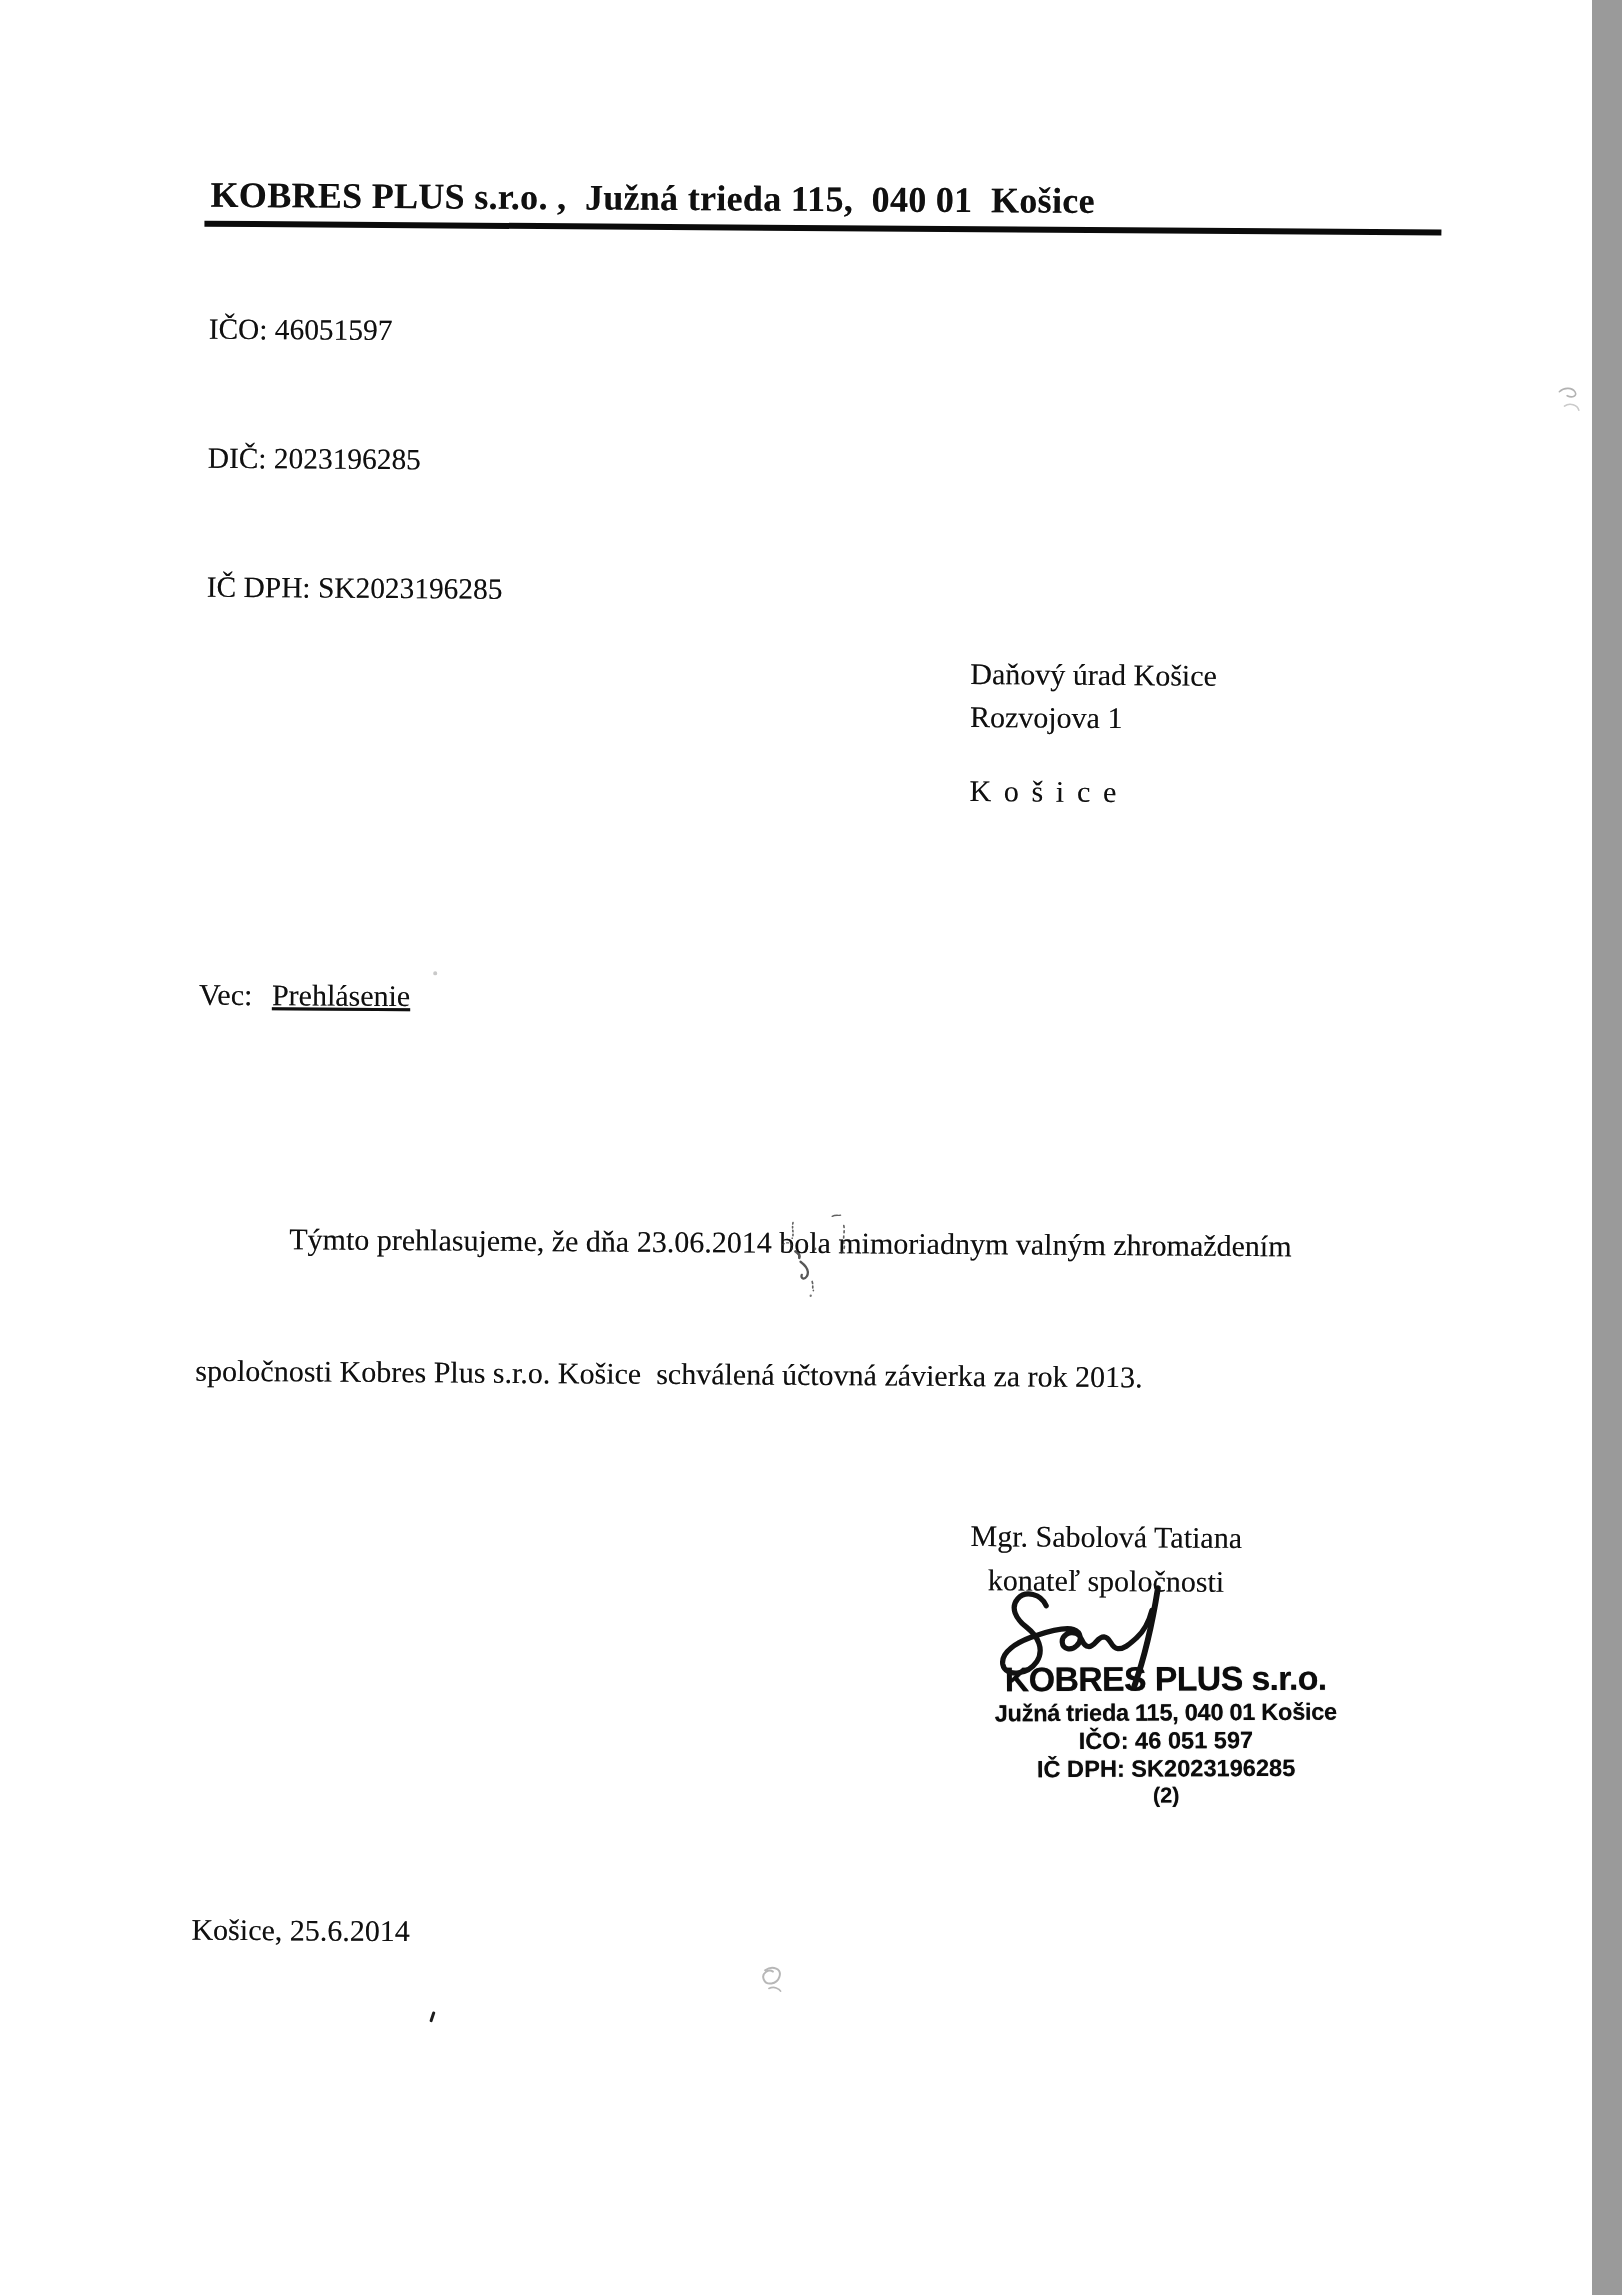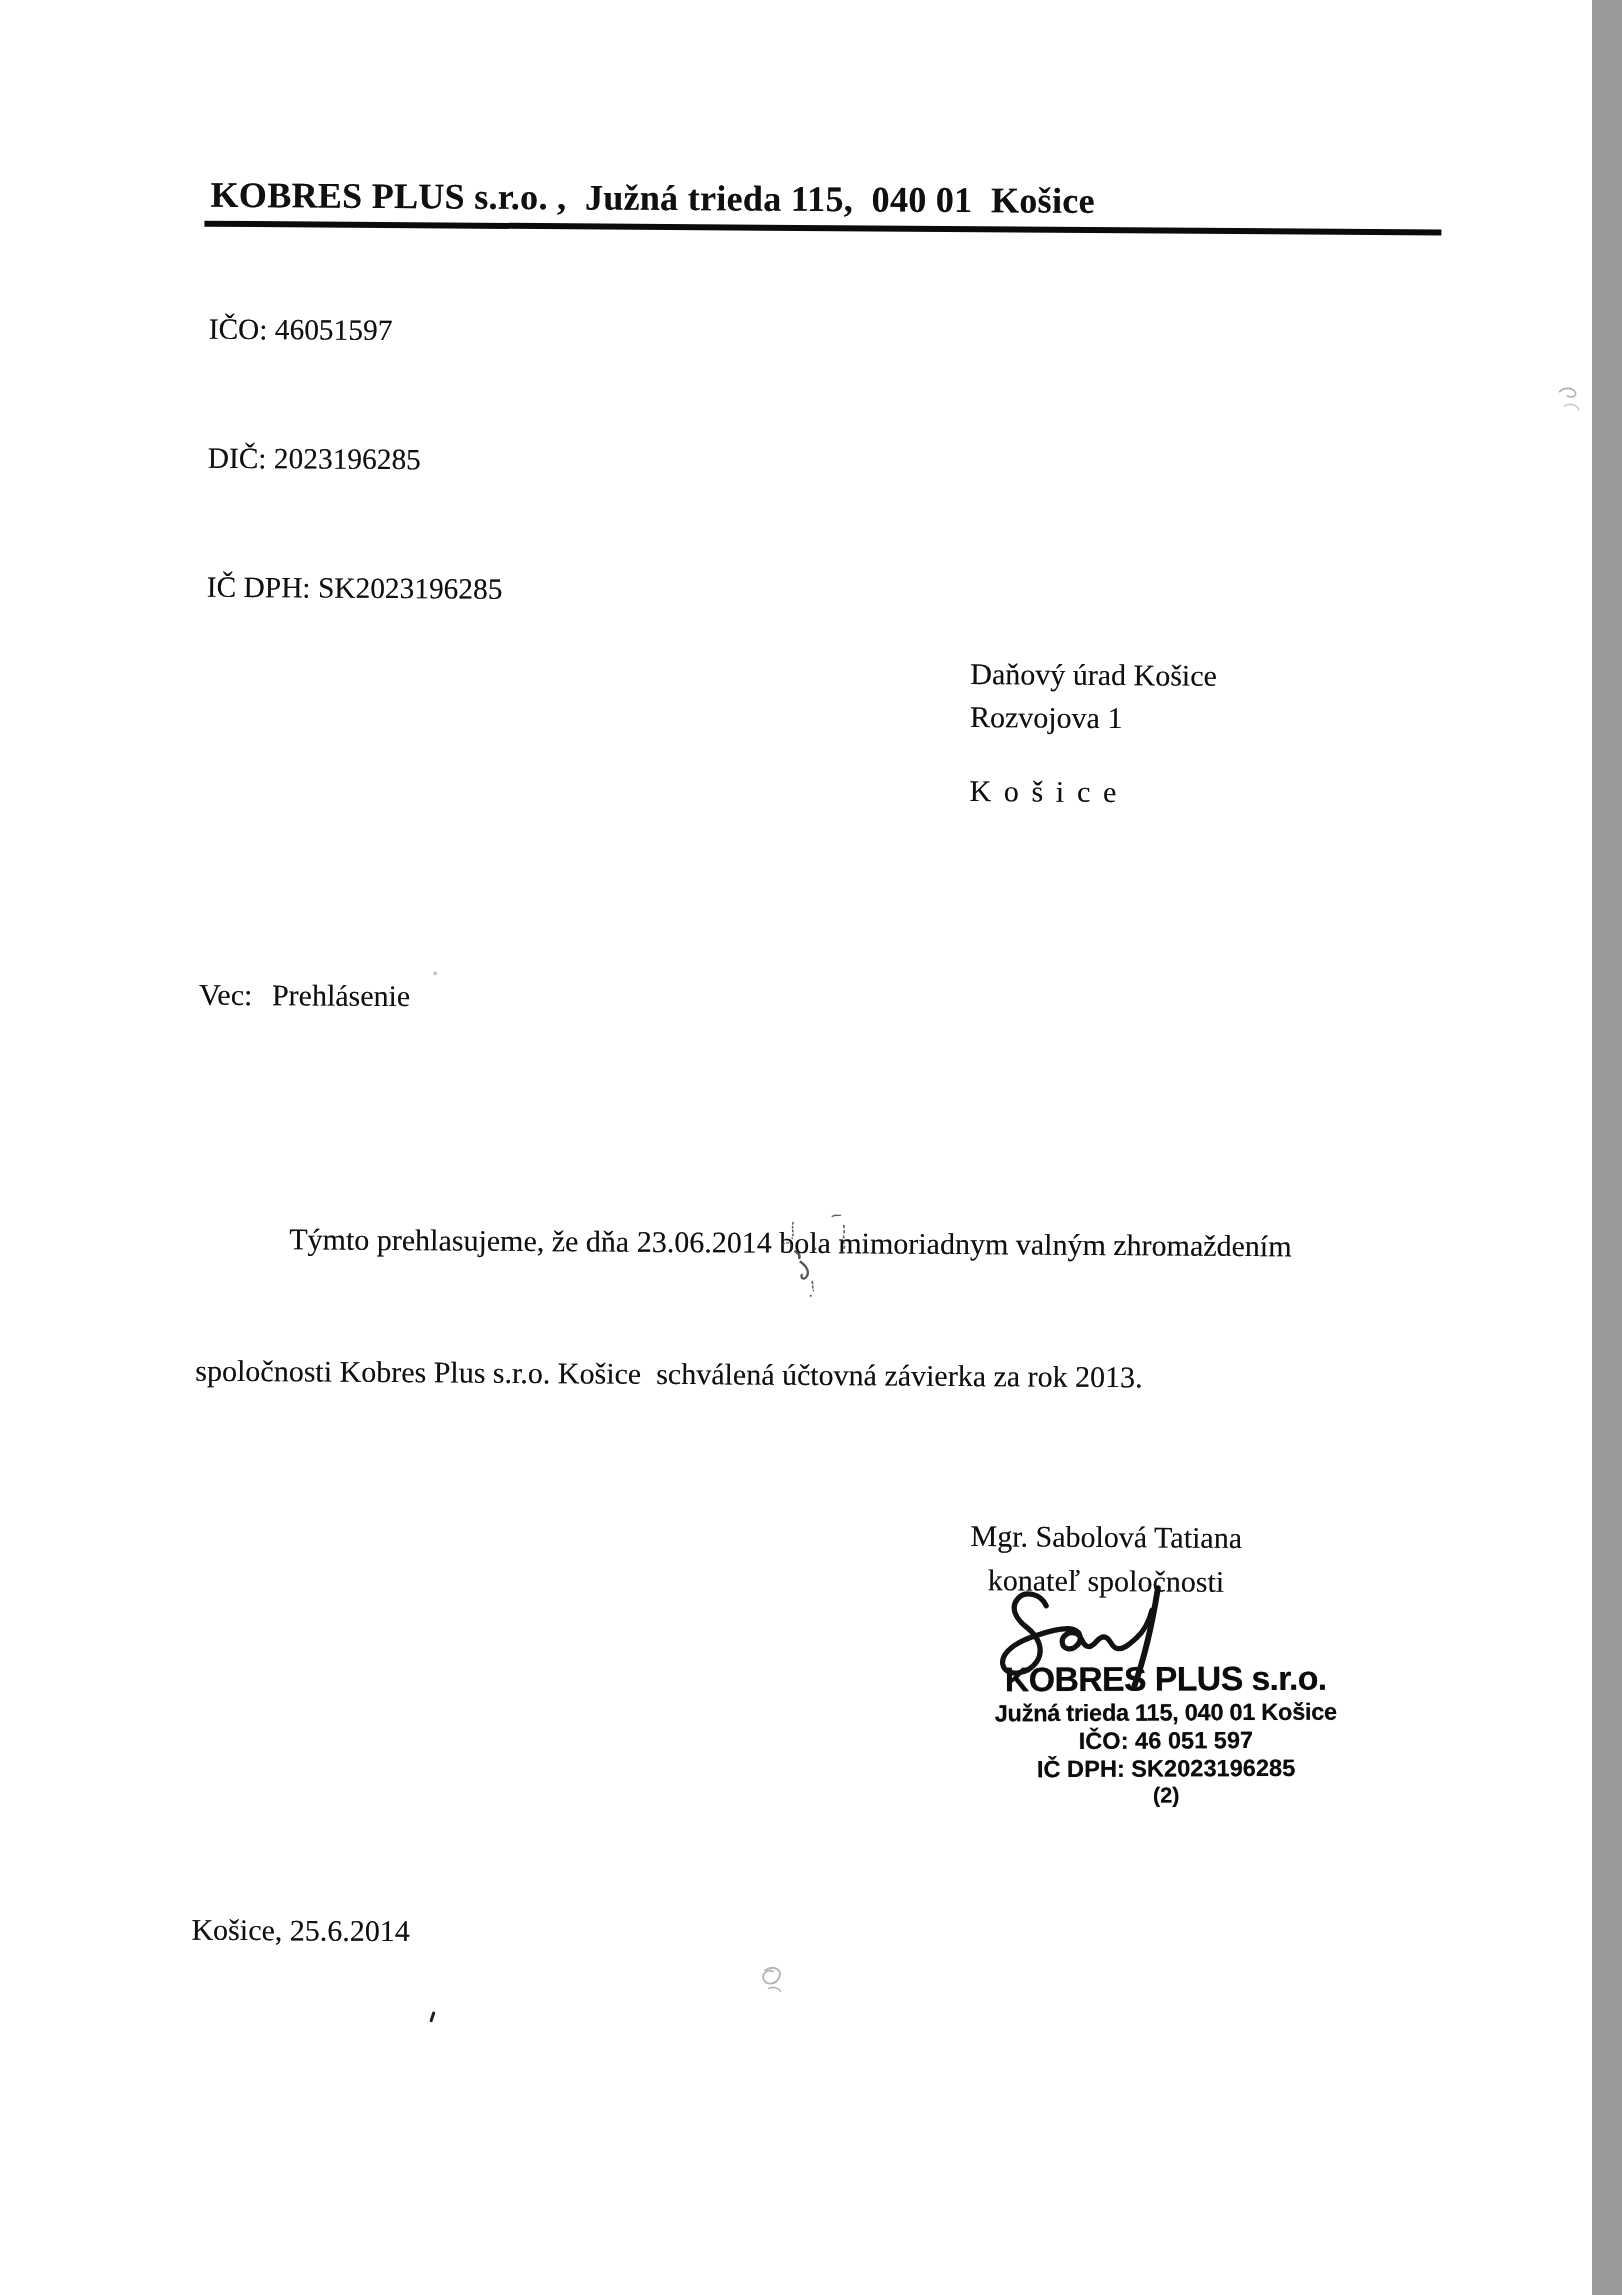--- a/index.html
+++ b/index.html
@@ -19,21 +19,21 @@
     position:absolute;left:204px;top:178px;
     font-size:36px;font-weight:bold;letter-spacing:0.3px;white-space:pre;
   }
   .rule{position:absolute;left:198px;top:225px;width:1237px;height:5.9px;background:#0b0b0b;}
   .lh-info{position:absolute;left:203px;top:226px;font-size:29.4px;line-height:43px;white-space:pre;}
 
   .recipient{position:absolute;left:967px;top:651px;font-size:30px;line-height:43px;}
   .recipient .city{margin-top:31px;letter-spacing:2.6px;white-space:pre;}
 
   .subject{position:absolute;left:198px;top:982px;font-size:30px;}
-  .subject .subject-value{margin-left:19.6px;}
+  .subject .subject-value{margin-left:19.6px;text-decoration:underline;}
 
   .bodytext{position:absolute;left:197px;top:1133px;width:1230px;font-size:30px;line-height:44px;white-space:pre;}
   .bodytext .b1{padding-left:93px;}
 
   .signatory{position:absolute;left:942px;top:1513px;width:334px;text-align:center;
     font-size:30px;line-height:44px;}
 
   .signature{position:absolute;left:989px;top:1578px;width:203px;height:137px;z-index:3;}
 
   .stamp{

